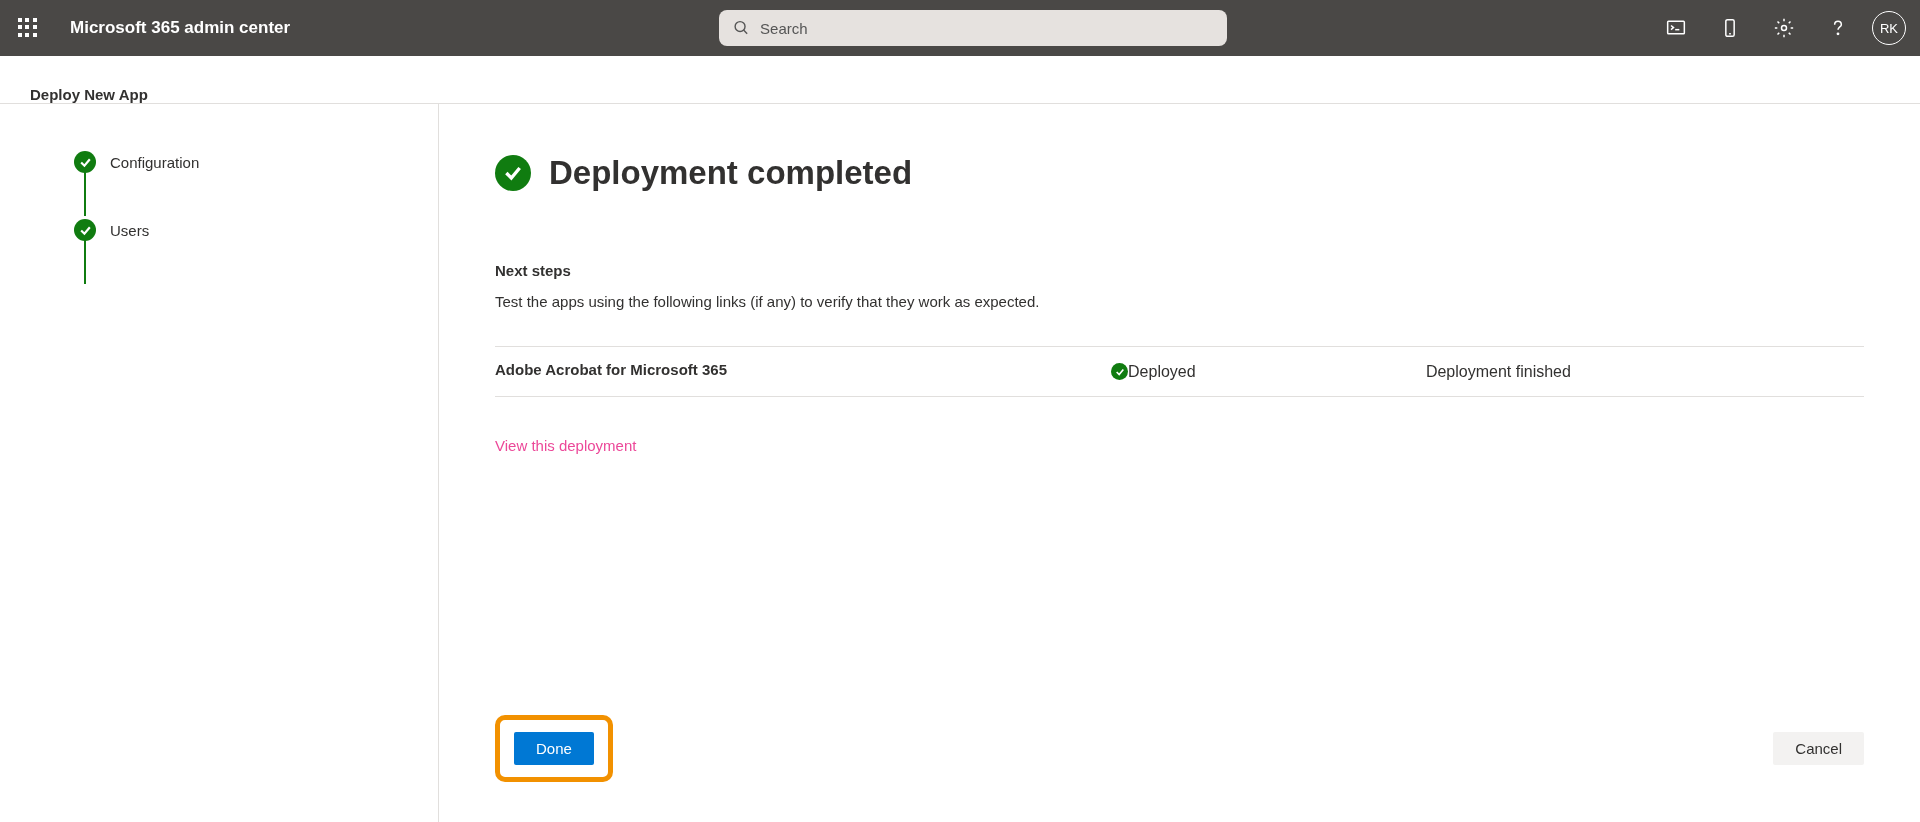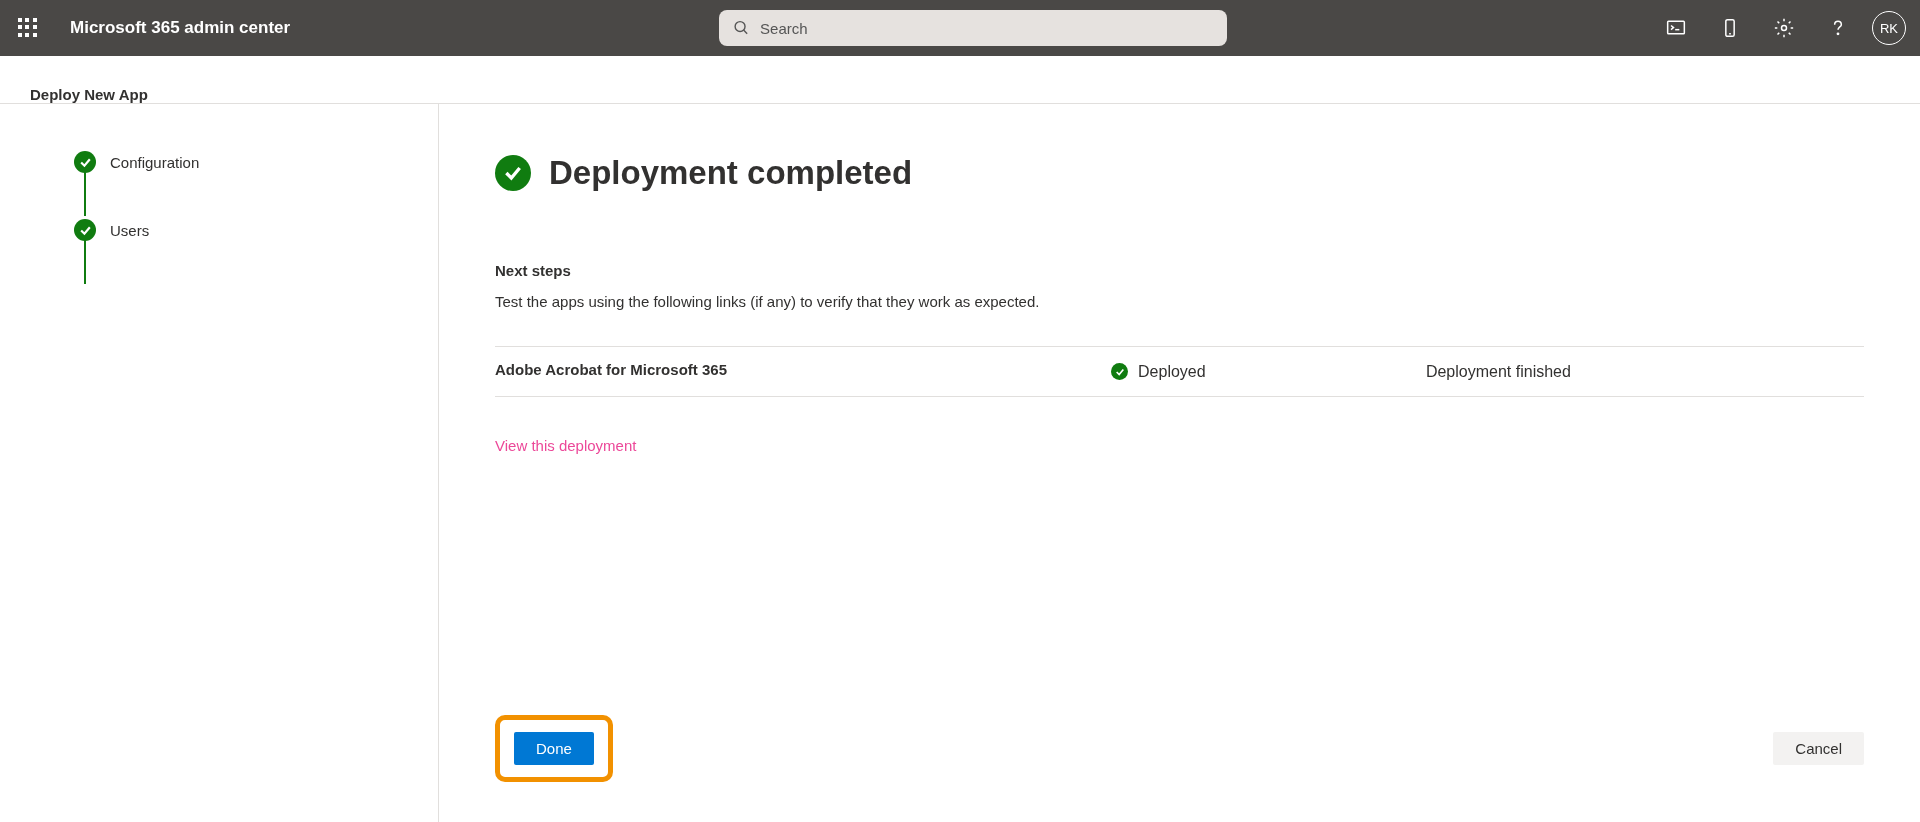--- a/index.html
+++ b/index.html
@@ -51,21 +51,21 @@
   .title-row { display:flex; align-items:center; gap:18px; margin-bottom: 70px; }
   .big-check { width:36px; height:36px; background:#107c10; border-radius:50%; display:flex; align-items:center; justify-content:center; }
   .big-check svg { width:20px; height:20px; }
   .page-title { font-size: 33px; font-weight:600; color:#323130; }
   
   .section-h { font-weight:600; font-size:15px; margin-bottom: 14px; }
   .section-p { font-size:15px; color:#323130; margin-bottom: 28px; }
   
   .row { border-top:1px solid #e1dfdd; border-bottom:1px solid #e1dfdd; display:flex; align-items:center; padding: 14px 0; margin-top: 8px; }
   .row-left { flex: 0 0 45%; }
-  .row-mid { flex: 0 0 23%; display:flex; align-items:center; gap:10px; }
+  .row-mid { flex: 0 0 23%; display:flex; align-items:center; }
   .row-right { flex: 1; display:flex; }
   .app-name { font-weight:600; font-size:15px; margin-bottom:4px; }
   .app-sub { display:flex; align-items:center; gap:8px; font-size:14px; color:#323130; }
   .pdf-ico { width:16px; height:16px; background:#c62828; border-radius:2px; position:relative; display:flex; align-items:center; justify-content:center; }
   .pdf-ico::after { content:""; width:8px; height:8px; border:1.5px solid #fff; border-radius:50%; border-top-color:transparent; border-left-color:transparent; transform:rotate(45deg); }
   .small-check { width:17px; height:17px; background:#107c10; border-radius:50%; display:flex; align-items:center; justify-content:center; }
   .small-check svg { width:10px; height:10px; }
   
   .link { color:#ec4899; font-size:15px; text-decoration:none; cursor:pointer; display:inline-block; margin-top: 40px; }
   

